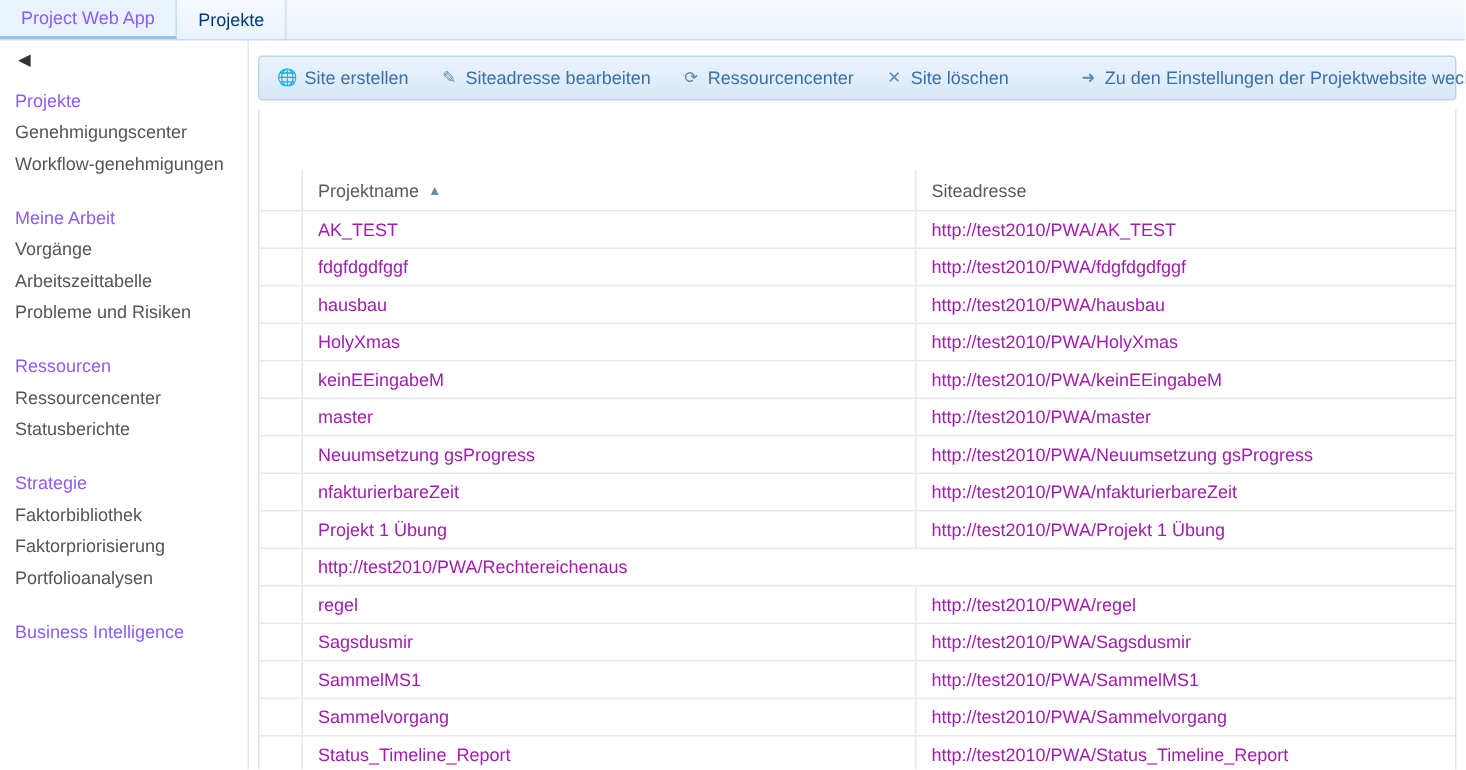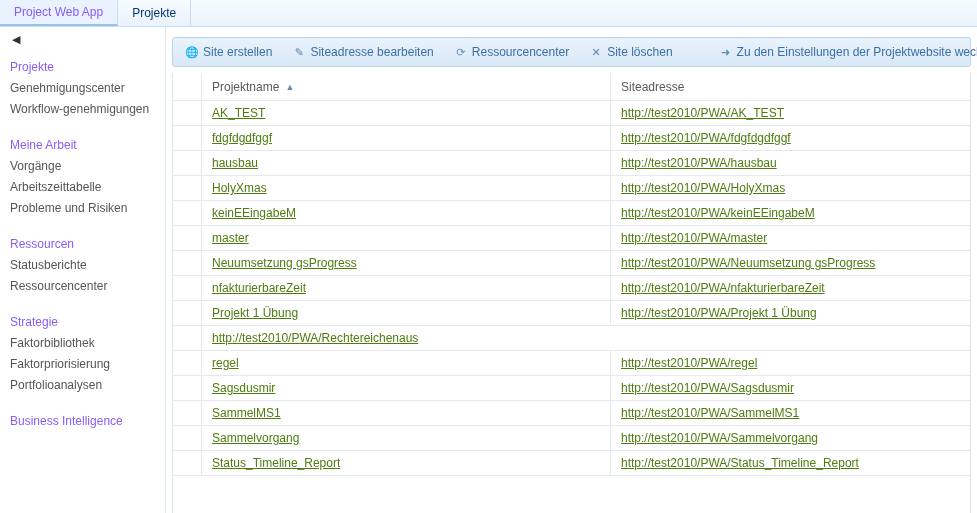--- a/index.html
+++ b/index.html
@@ -119,20 +119,21 @@
   .grid-header, .grid-row {
     display: flex;
     align-items: center;
     border-bottom: 1px solid #e3e9ef;
     box-sizing: border-box;
   }
   .grid-header {
     height: 28px;
     background: #fff;
     color: #5a5a5a;
+    margin-top: 40px;
   }
   .grid-row {
     height: 25px;
     color: #3a6fa8;
   }
   .col-selector {
     width: 28px;
     border-right: 1px solid #e3e9ef;
     height: 100%;
   }
@@ -153,21 +154,21 @@
   }
   .sort-caret {
     margin-left: 6px;
     font-size: 9px;
     color: #6c89a6;
   }
   .grid-body {
     flex: 1;
     overflow: hidden;
   }
-  .grid-cell-text { color: #4d7c0f; cursor: pointer; text-decoration: underline; }
+  .grid-cell-text { color: #a21caf; cursor: pointer; }
 </style>
 </head>
 <body>
 
 <div class="topbar">
   <div class="topbar-tab active">
     <span>Project Web App</span>
   </div>
   <div class="topbar-tab">
     <span>Projekte</span>
@@ -186,22 +187,22 @@
 
     <div class="nav-block">
       <div class="nav-group-title">Meine Arbeit</div>
       <div class="nav-item">Vorgänge</div>
       <div class="nav-item">Arbeitszeittabelle</div>
       <div class="nav-item">Probleme und Risiken</div>
     </div>
 
     <div class="nav-block">
       <div class="nav-group-title">Ressourcen</div>
+      <div class="nav-item">Ressourcencenter</div>
       <div class="nav-item">Statusberichte</div>
-      <div class="nav-item">Ressourcencenter</div>
     </div>
 
     <div class="nav-block">
       <div class="nav-group-title">Strategie</div>
       <div class="nav-item">Faktorbibliothek</div>
       <div class="nav-item">Faktorpriorisierung</div>
       <div class="nav-item">Portfolioanalysen</div>
     </div>
 
     <div class="nav-block">

